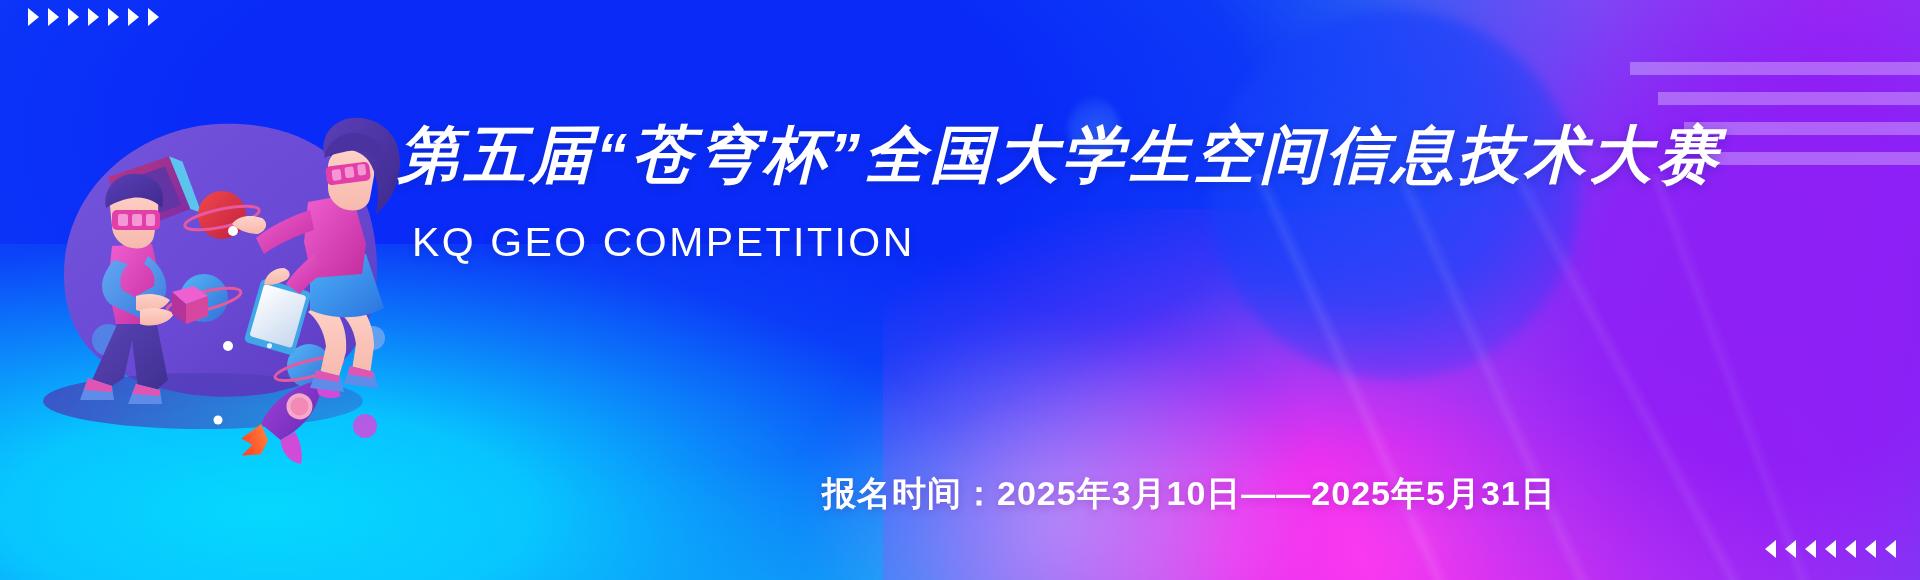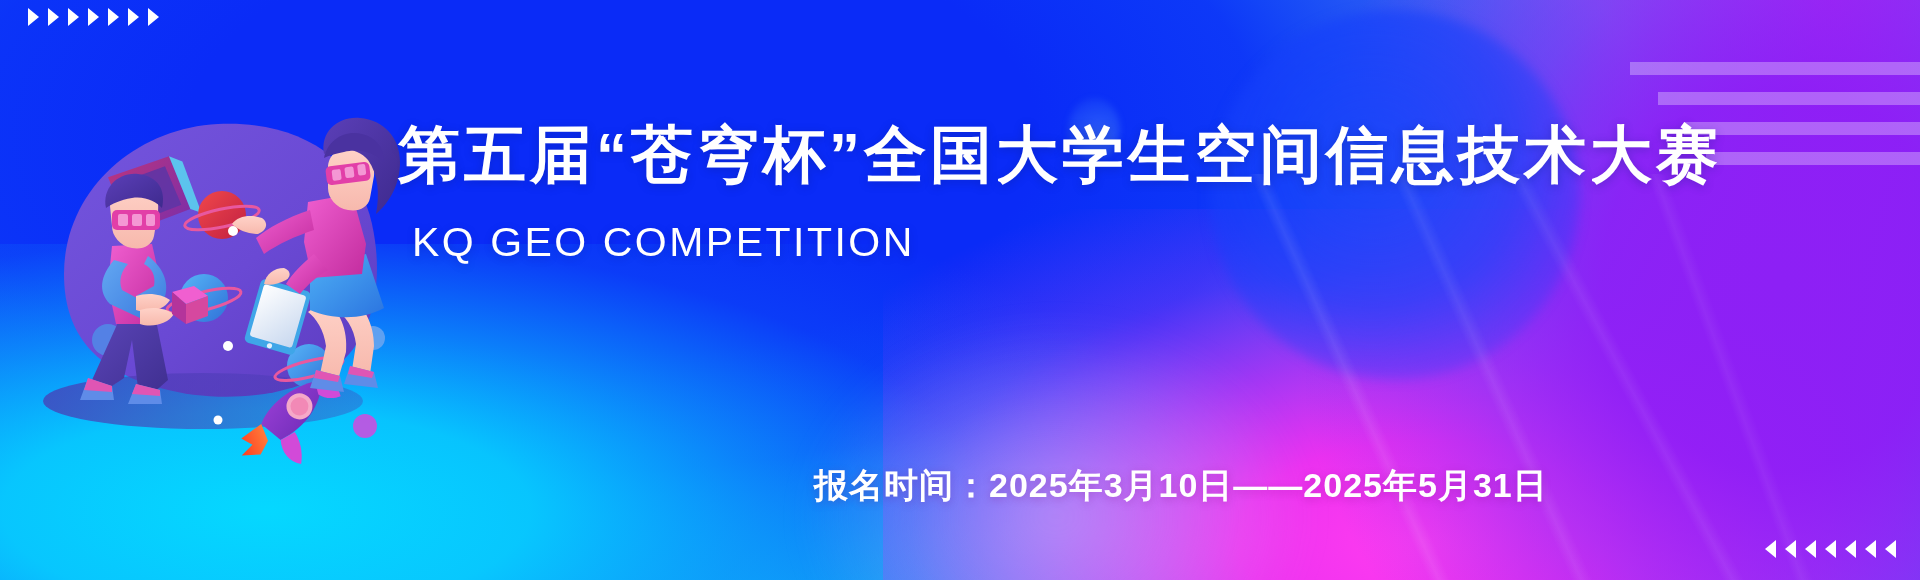--- a/index.html
+++ b/index.html
@@ -192,36 +192,37 @@
   }
   .main-title {
     margin: 0;
     color: #ffffff;
     font-size: 62px;
     font-weight: 700;
     letter-spacing: 4px;
     line-height: 1.0;
     white-space: nowrap;
     text-shadow: 0 2px 10px rgba(10,28,120,0.30);
+    font-style: italic;
   }
   .sub-title {
     margin: 36px 0 0 14px;
     color: #ffffff;
     font-size: 41px;
     font-weight: 400;
     letter-spacing: 2.5px;
     line-height: 1.0;
     white-space: nowrap;
     text-shadow: 0 2px 8px rgba(10,28,120,0.22);
   }
   .date-line {
     position: absolute;
     left: 806px;
     top: 455px;
-    margin: 8px;
+    margin: 16px;
     color: #ffffff;
     font-size: 34px;
     font-weight: 700;
     letter-spacing: 1px;
     white-space: nowrap;
     text-shadow: 0 2px 9px rgba(120,10,120,0.28);
   }
 
   
   .illustration {

